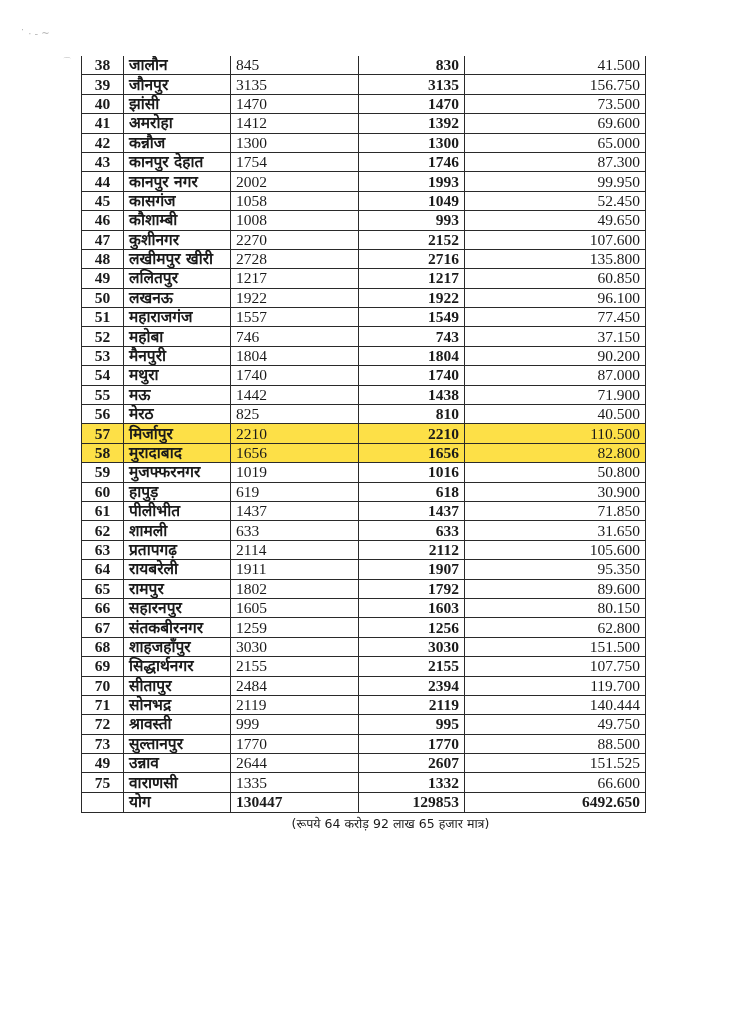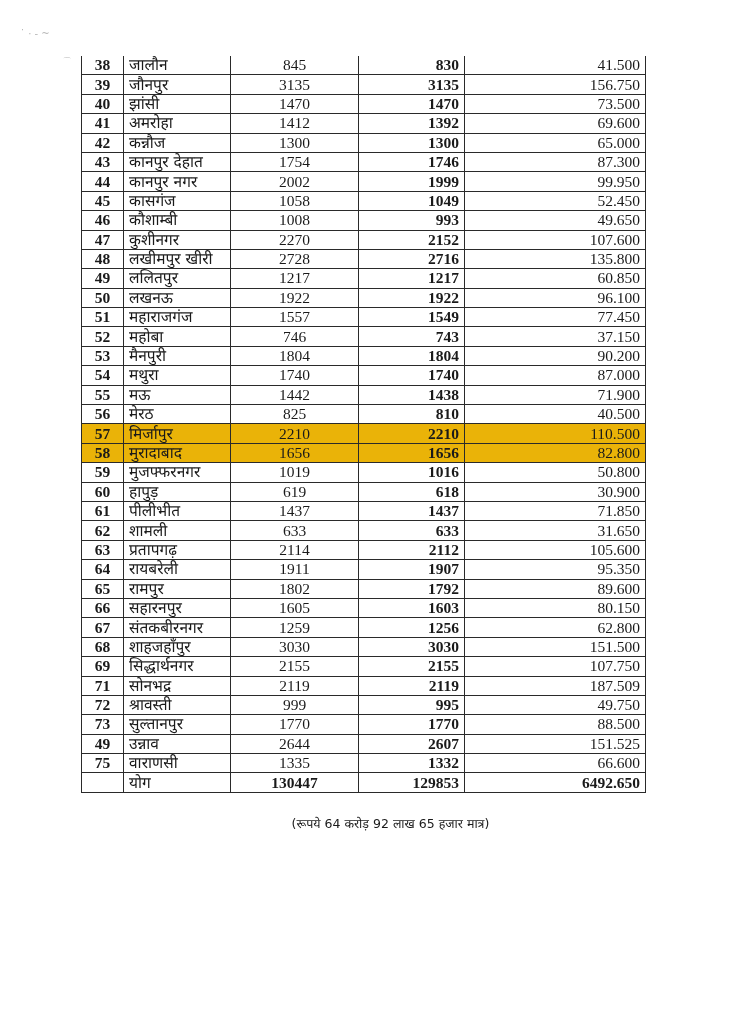--- a/index.html
+++ b/index.html
@@ -12,25 +12,25 @@
     position:absolute; left:81px; top:56px; border-collapse:collapse;
     table-layout:fixed;
   }
   .tbl td {
     border:1px solid #2a2a2a; height:18.4px; padding:0 5px; font-size:15.5px;
     line-height:18px; overflow:hidden; white-space:nowrap;
   }
   .tbl tr:first-child td { border-top:none; }
   .tbl tr:first-child td:first-child { border-top:none; }
   .c-num { width:31px; text-align:center; font-weight:bold; font-size:16px; }
-  .c-name { width:96px; font-family:"DejaVu Sans", sans-serif; font-size:12.5px; }
-  .c-a { width:117px; text-align:center; }
+  .c-name { width:96px; font-family:"DejaVu Sans", sans-serif; font-size:12.5px;font-weight:bold; }
+  .c-a { width:117px; text-align:left; }
   .c-b { width:95px; text-align:right; font-weight:bold;margin-top:28px; }
   .c-c { width:170px; text-align:right; }
-  tr.shaded td { background:#eab308; }
+  tr.shaded td { background:#fde047; }
   tr.total td { height:19px; }
   tr.total .c-a, tr.total .c-c { font-weight:bold; }
   .footnote {
     position:absolute; left:0; width:753px; top:815px; text-align:center;
     font-family:"DejaVu Sans", sans-serif; font-size:12.5px; padding-left:28px; box-sizing:border-box;
   }
 </style>
 </head>
 <body>
 
@@ -78,21 +78,21 @@
         <td class="c-num">43</td>
         <td class="c-name">कानपुर देहात</td>
         <td class="c-a">1754</td>
         <td class="c-b">1746</td>
         <td class="c-c">87.300</td>
       </tr>
       <tr>
         <td class="c-num">44</td>
         <td class="c-name">कानपुर नगर</td>
         <td class="c-a">2002</td>
-        <td class="c-b">1999</td>
+        <td class="c-b">1993</td>
         <td class="c-c">99.950</td>
       </tr>
       <tr>
         <td class="c-num">45</td>
         <td class="c-name">कासगंज</td>
         <td class="c-a">1058</td>
         <td class="c-b">1049</td>
         <td class="c-c">52.450</td>
       </tr>
       <tr>
@@ -257,25 +257,32 @@
         <td class="c-c">151.500</td>
       </tr>
       <tr>
         <td class="c-num">69</td>
         <td class="c-name">सिद्धार्थनगर</td>
         <td class="c-a">2155</td>
         <td class="c-b">2155</td>
         <td class="c-c">107.750</td>
       </tr>
       <tr>
+        <td class="c-num">70</td>
+        <td class="c-name">सीतापुर</td>
+        <td class="c-a">2484</td>
+        <td class="c-b">2394</td>
+        <td class="c-c">119.700</td>
+      </tr>
+      <tr>
         <td class="c-num">71</td>
         <td class="c-name">सोनभद्र</td>
         <td class="c-a">2119</td>
         <td class="c-b">2119</td>
-        <td class="c-c">187.509</td>
+        <td class="c-c">140.444</td>
       </tr>
       <tr>
         <td class="c-num">72</td>
         <td class="c-name">श्रावस्ती</td>
         <td class="c-a">999</td>
         <td class="c-b">995</td>
         <td class="c-c">49.750</td>
       </tr>
       <tr>
         <td class="c-num">73</td>

